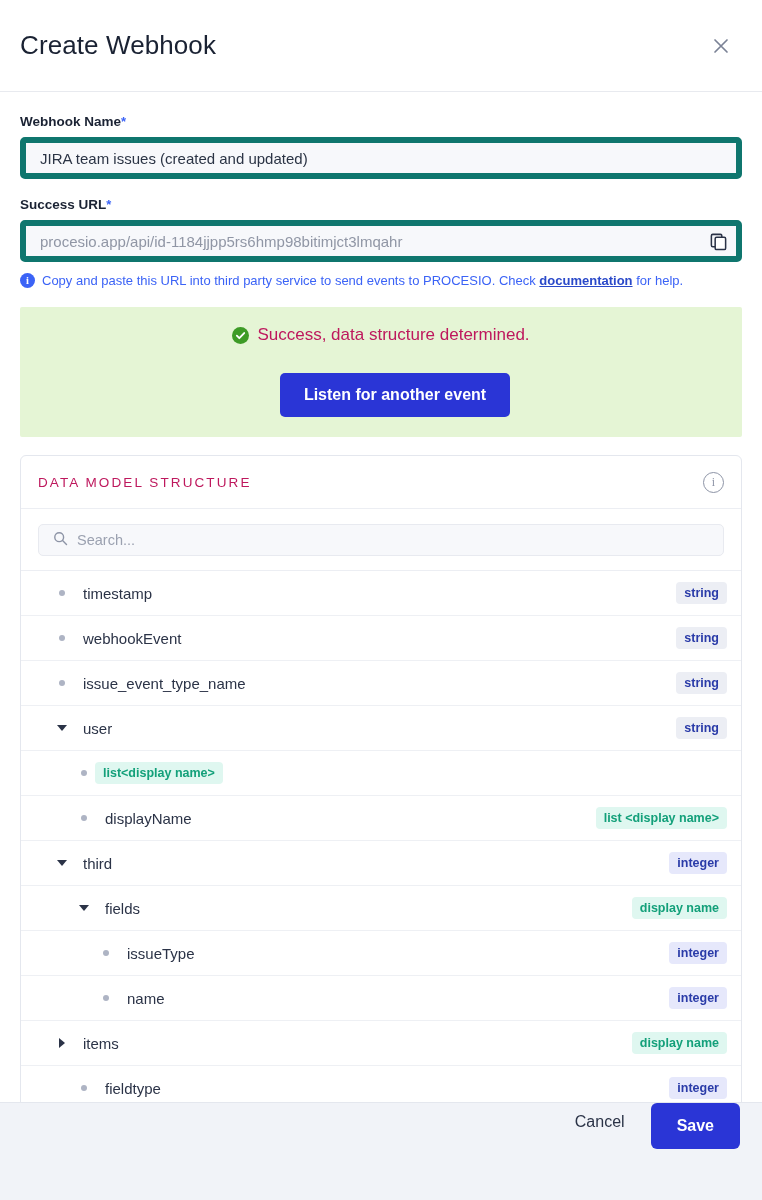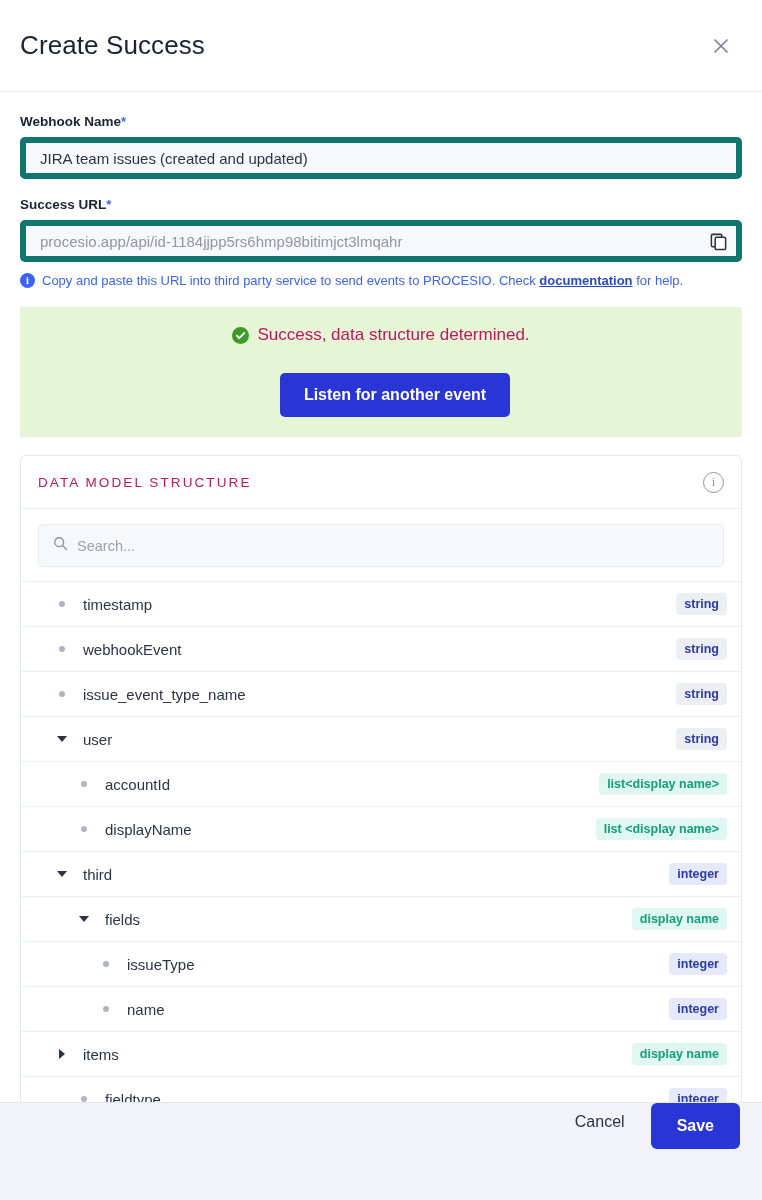--- a/index.html
+++ b/index.html
@@ -177,21 +177,21 @@
     border: 1.4px solid #8d94a6;
     color: #8d94a6;
     font-size: 12px;
     display: flex; align-items: center; justify-content: center;
     font-family: "Liberation Serif", serif;
     cursor: pointer;
   }
 
   .dm-search-wrap { padding: 15px 17px 14px 17px; }
   .dm-search {
-    height: 43px;
+    height: 32px;
     border: 1px solid #e8eaf0;
     border-radius: 5px;
     background: #f7f8fb;
     display: flex;
     align-items: center;
     gap: 9px;
     padding: 0 14px;
   }
   .dm-search .ph {
     font-size: 14.5px;
@@ -289,21 +289,21 @@
     cursor: pointer;
     font-family: "Liberation Sans", sans-serif;
   }
 </style>
 </head>
 <body>
 
 <div class="dialog">
 
   <div class="dlg-header">
-    <div class="dlg-title">Create Success</div>
+    <div class="dlg-title">Create Webhook</div>
     <div class="close-btn">
       <svg width="20" height="20" viewBox="0 0 20 20" aria-hidden="true">
         <path d="M4 4 L16 16 M16 4 L4 16" stroke="#7b8296" stroke-width="1.7" fill="none" stroke-linecap="round"></path>
       </svg>
     </div>
   </div>
 
   <div class="dlg-body">
 
     <label class="field-label">
@@ -387,21 +387,20 @@
             <span class="marker">
               <span class="caret-down"></span>
             </span>
             <span class="nodename">user</span>
             <span class="badge string">string</span>
           </div>
           <div class="dm-row d1">
             <span class="marker">
               <span class="bullet"></span>
             </span>
-            <span class="nodename">accountId</span>
             <span class="badge listdisplay">list&lt;display name&gt;</span>
           </div>
           <div class="dm-row d1">
             <span class="marker">
               <span class="bullet"></span>
             </span>
             <span class="nodename">displayName</span>
             <span class="badge listdisplay">list &lt;display name&gt;</span>
           </div>
           <div class="dm-row d0">

